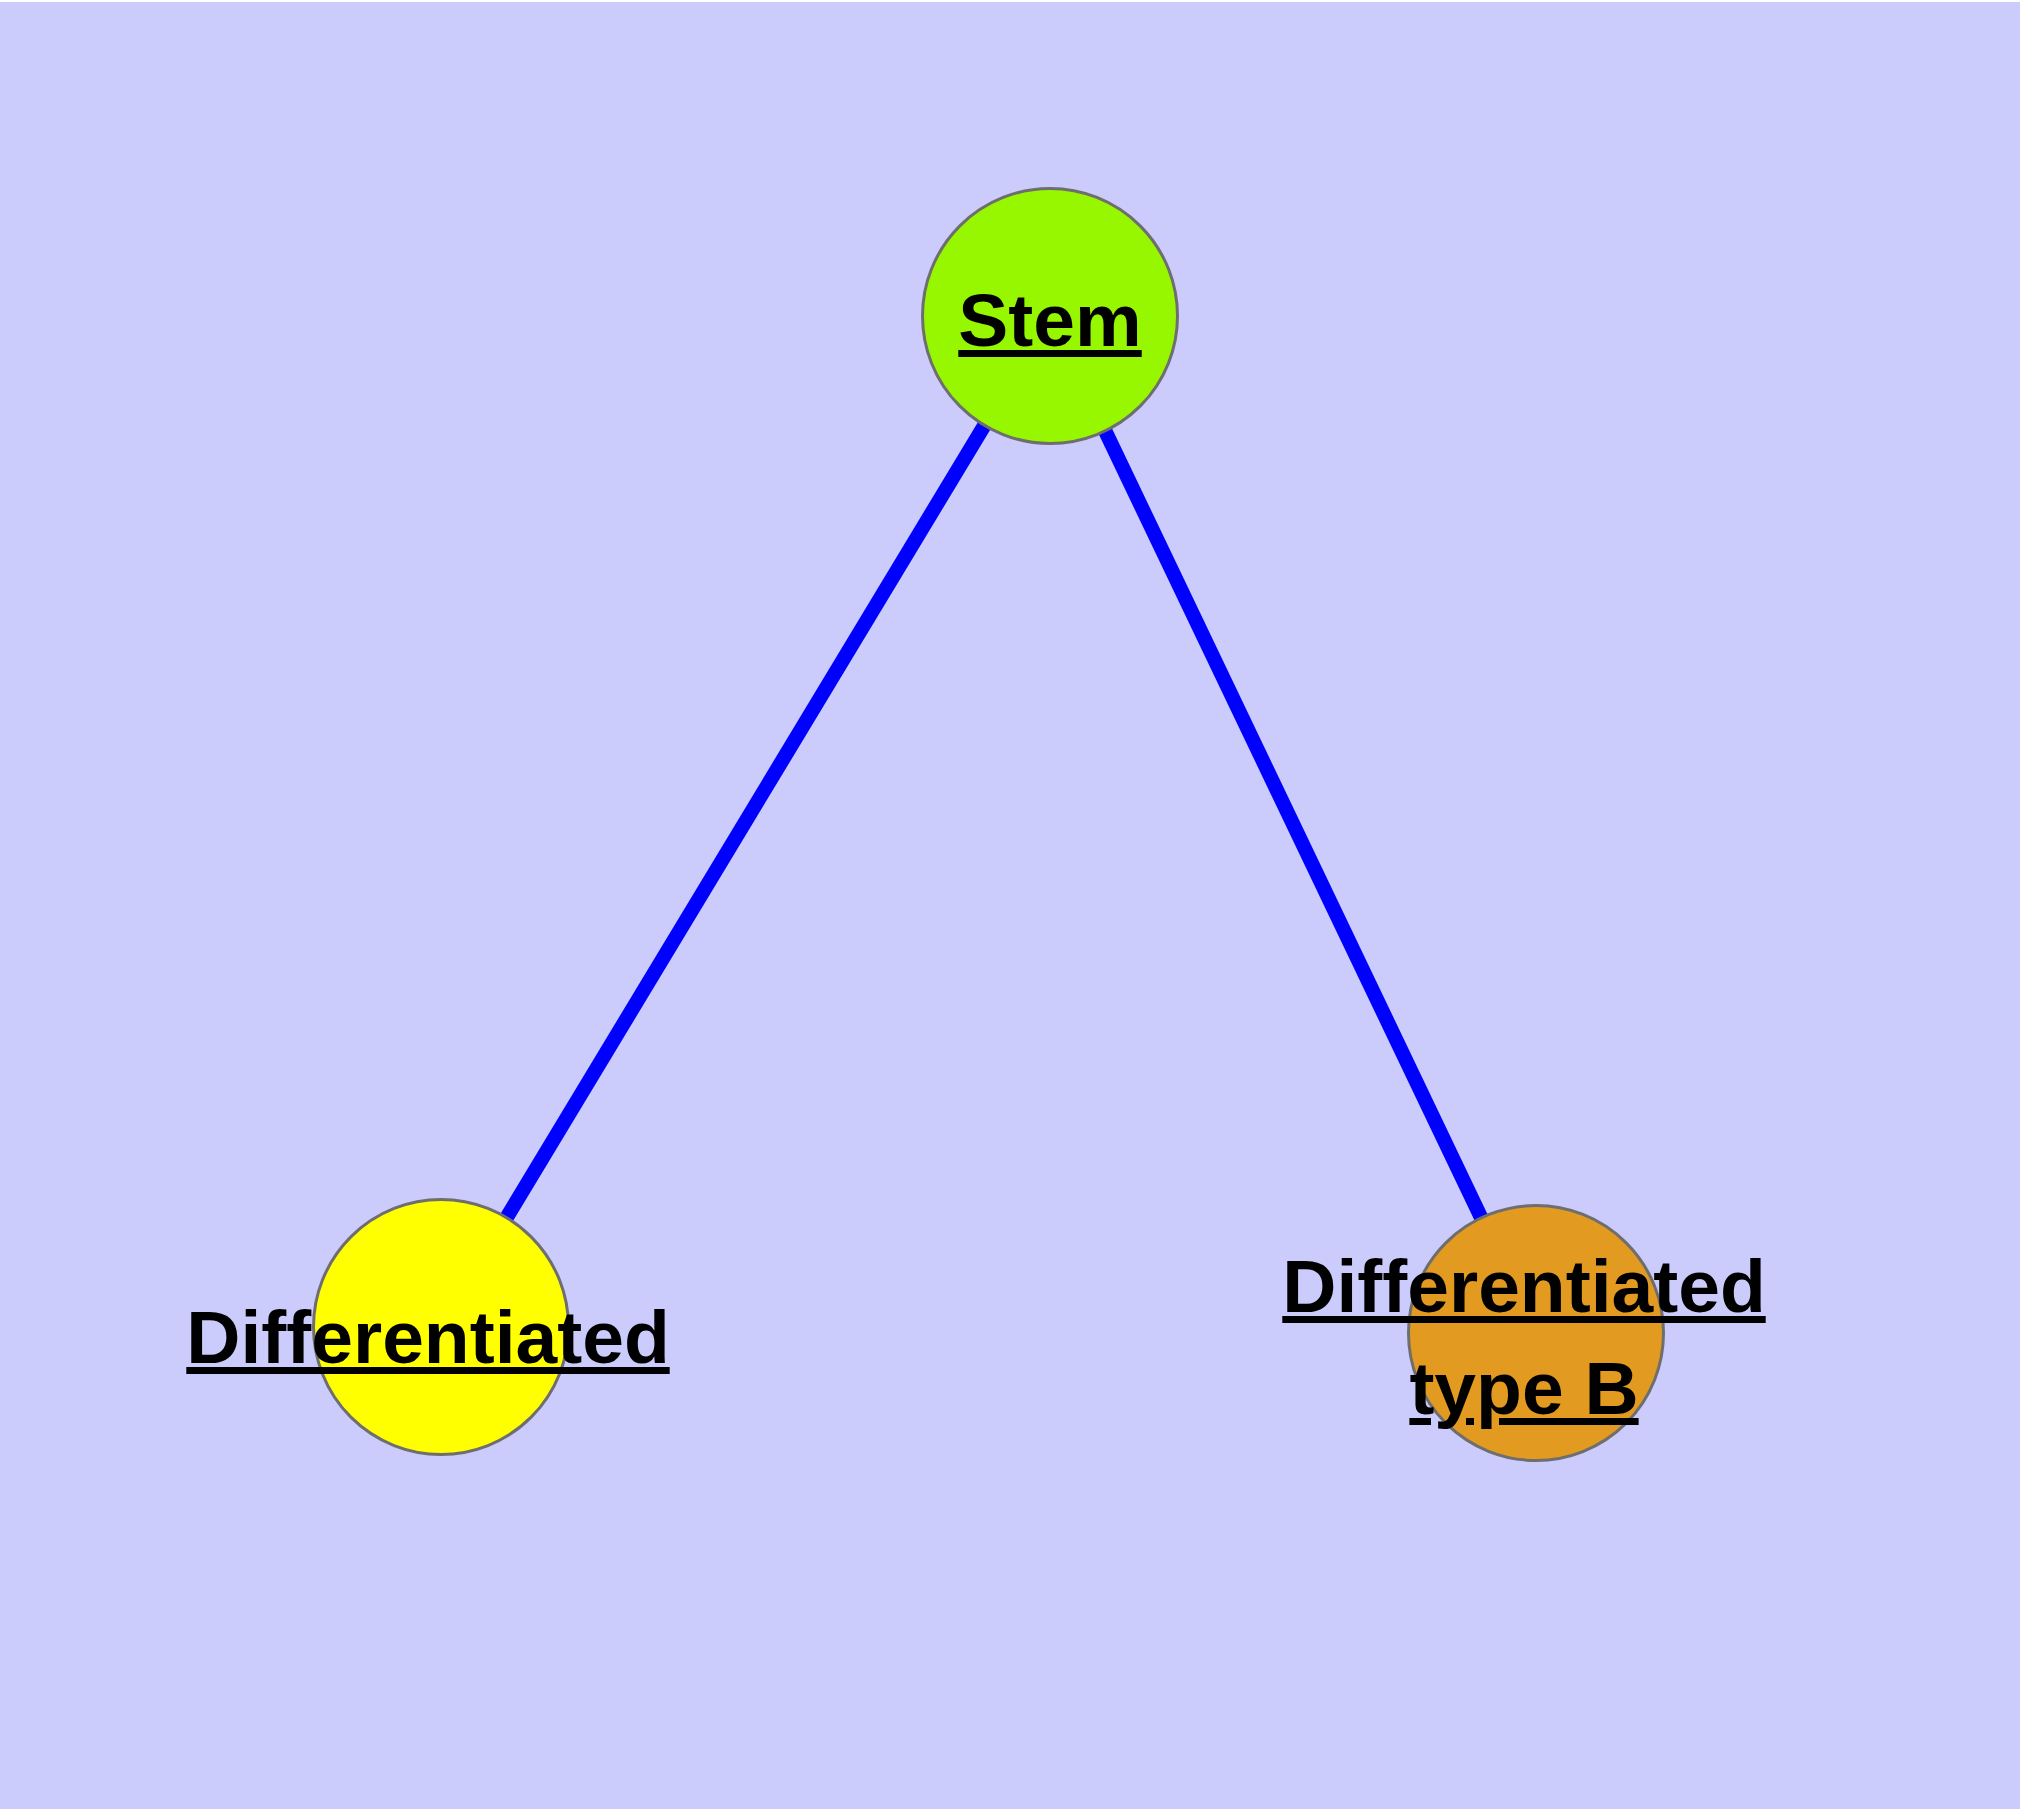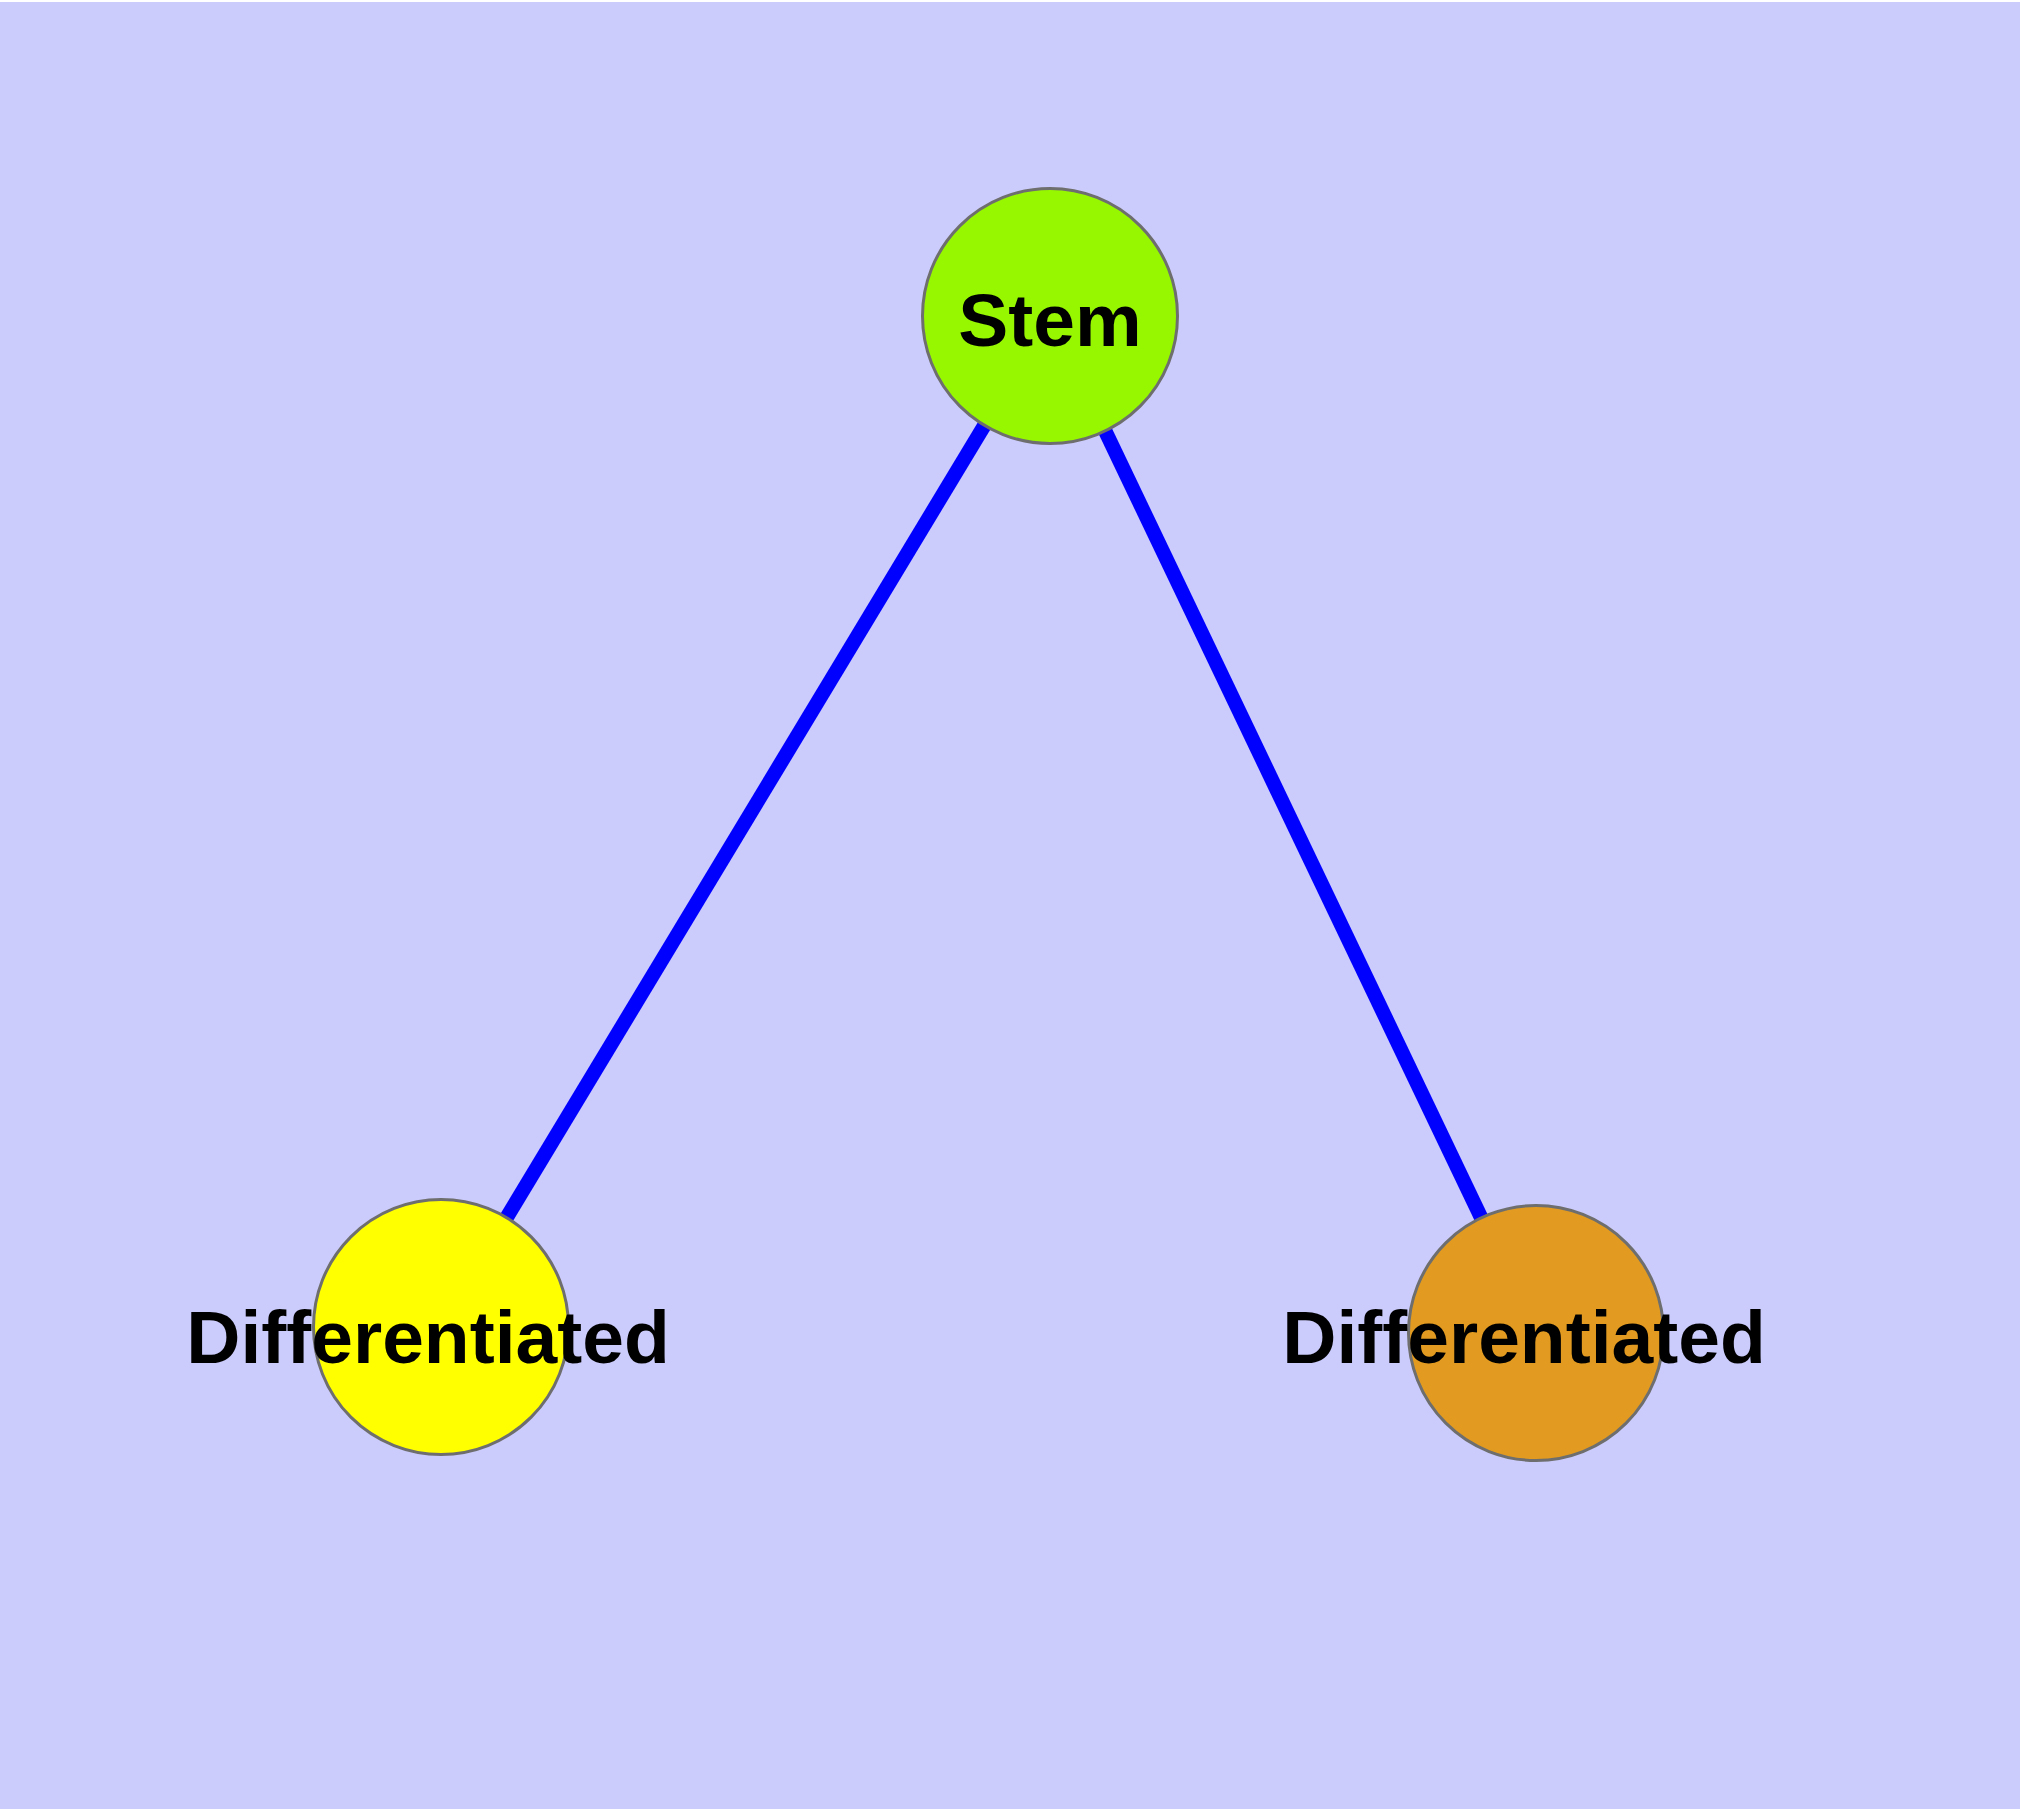--- a/index.html
+++ b/index.html
@@ -65,20 +65,21 @@
     text-align: center;
     font-size: 75px;
     font-weight: bold;
     line-height: 102px;
     color: var(--label-color, #000000);
     white-space: nowrap;
     z-index: 3;
   }
   .node-label .line {
     display: block;
+    text-decoration: underline;
   }
   .label-stem   { left: 1050px; top: 320px; }
   .label-type-a { left: 428px;  top: 1337px; }
   .label-type-b { left: 1524px; top: 1337px; }
 </style>
 </head>
 <body>
 
 <div class="canvas"></div>
 
@@ -94,14 +95,15 @@
 <div class="node-label label-stem">
   <span class="line">Stem</span>
 </div>
 
 <div class="node-label label-type-a">
   <span class="line">Differentiated</span>
 </div>
 
 <div class="node-label label-type-b">
   <span class="line">Differentiated</span>
+  <span class="line">type B</span>
 </div>
 
 
 </body></html>

